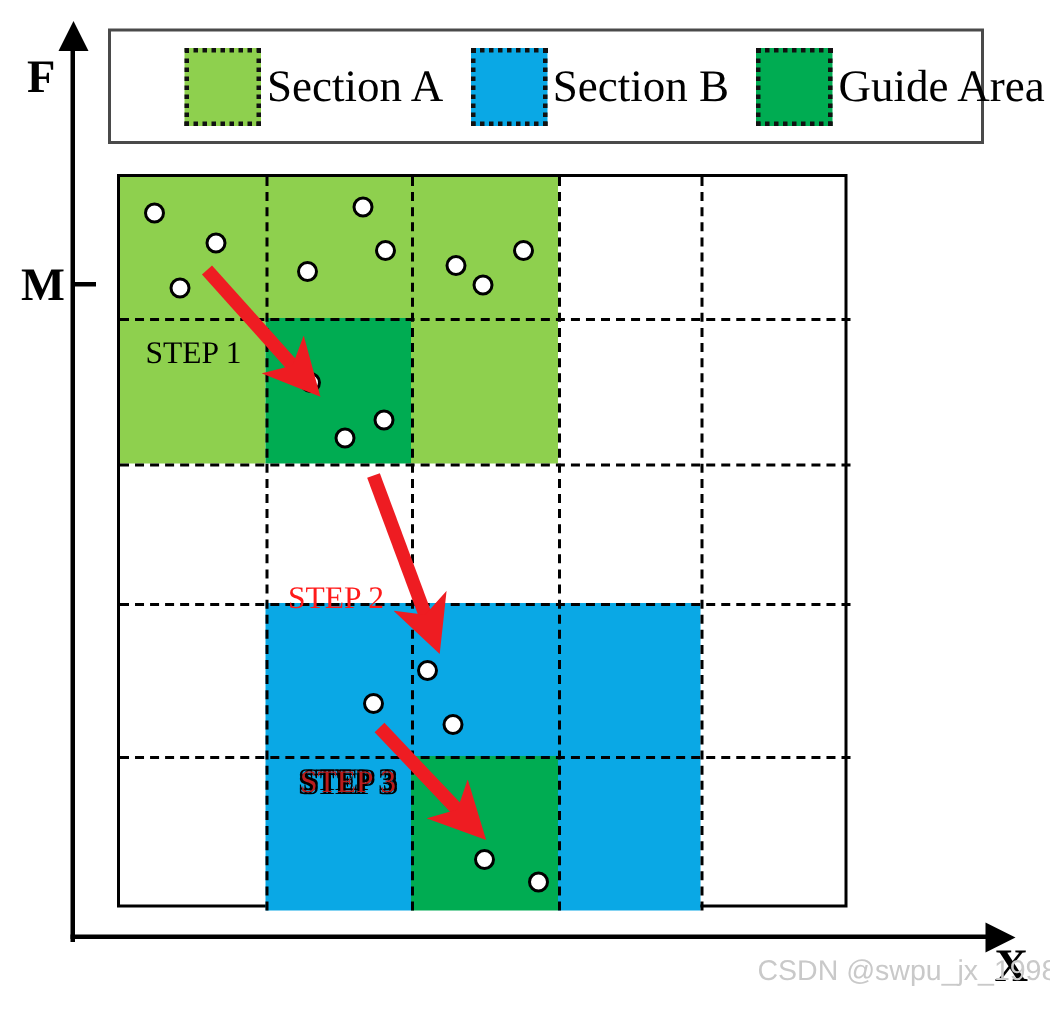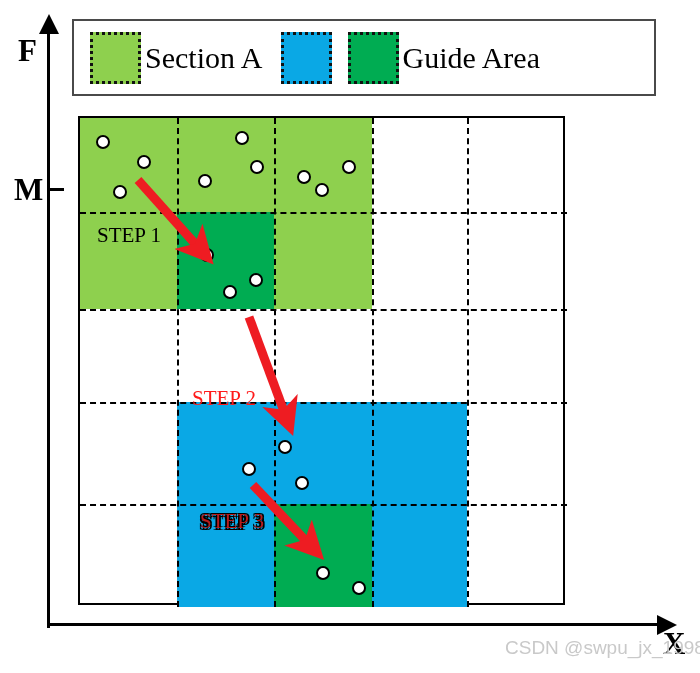--- a/index.html
+++ b/index.html
@@ -4,21 +4,21 @@
 <style>
   html,body{margin:0;padding:0;background:#ffffff;}
   body{width:700px;height:673px;position:relative;overflow:hidden;
        font-family:"Liberation Serif", serif;}
 
   .root{position:absolute;left:0;top:0;width:700px;height:673px;}
 
   
   .legend{position:absolute;left:72px;top:19px;width:584px;height:77px;
           background:#ffffff;border:2px solid #4a4a4a;box-sizing:border-box;
-          display:flex;align-items:center;}
+          display:flex;align-items:center;padding-left:33px;}
   .legend-item{display:flex;align-items:center;height:100%;}
   .swatch{width:51px;height:52px;border:3px dotted #111;box-sizing:border-box;
           margin-left:16px;}
   .sw-a{background:#8ed04e;}
   .sw-b{background:#0aa8e5;}
   .sw-g{background:#00ac52;}
   .legend-label{font-size:30px;color:#000;margin-left:4px;margin-right:2px;
                 white-space:nowrap;letter-spacing:0px;}
 
   
@@ -65,20 +65,21 @@
 
 <div class="root">
 
   <div class="legend">
     <div class="legend-item">
       <span class="swatch sw-a"></span>
       <span class="legend-label">Section A</span>
     </div>
     <div class="legend-item">
       <span class="swatch sw-b"></span>
+      <span class="legend-label">Section B</span>
     </div>
     <div class="legend-item">
       <span class="swatch sw-g"></span>
       <span class="legend-label">Guide Area</span>
     </div>
   </div>
 
   <div class="axis-v"></div>
   <div class="axis-v-head"></div>
   <div class="axis-h"></div>

